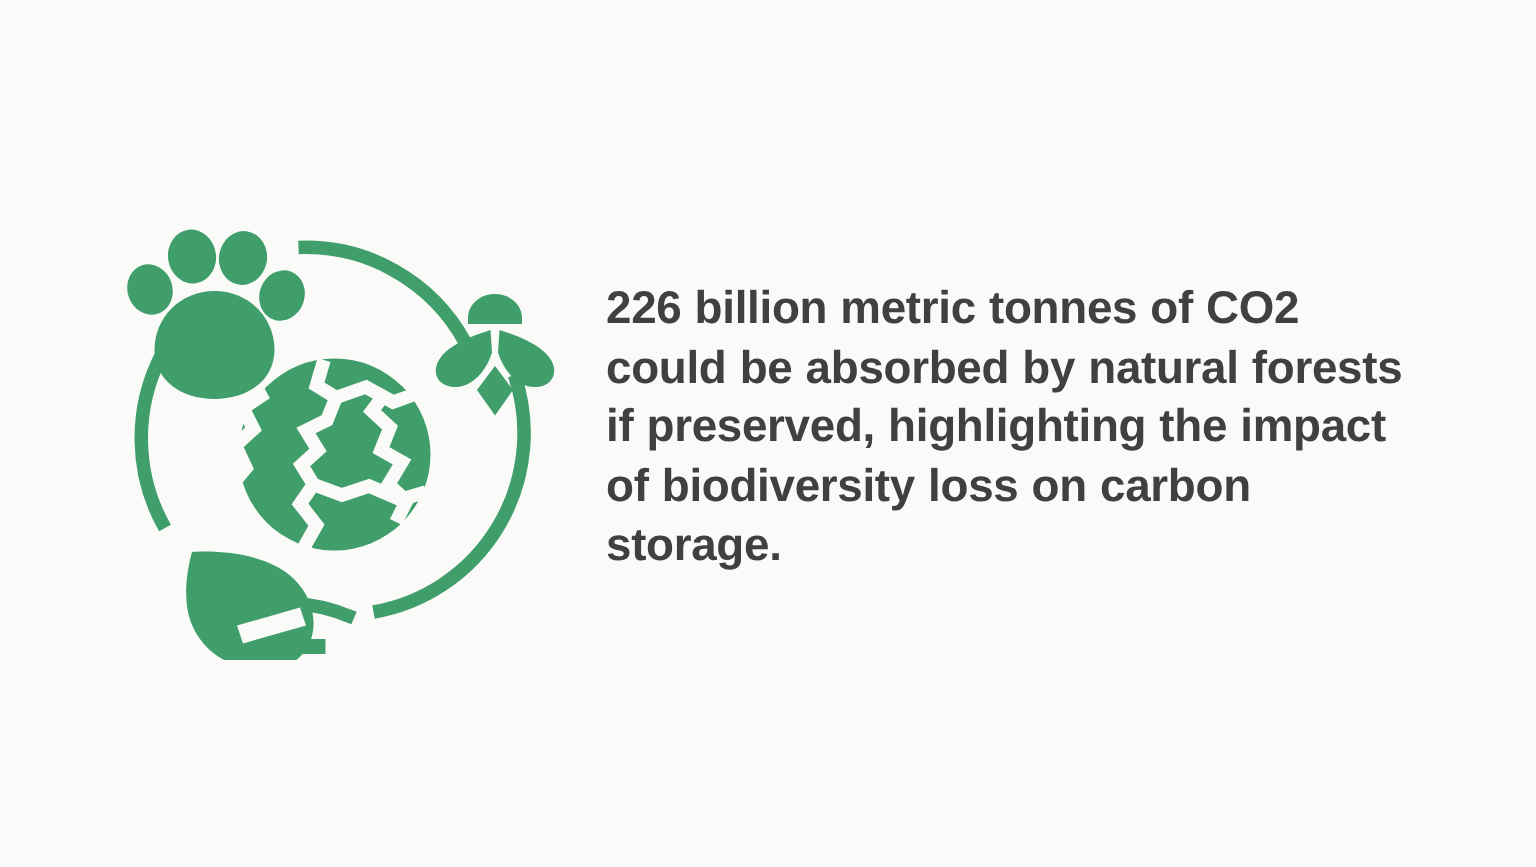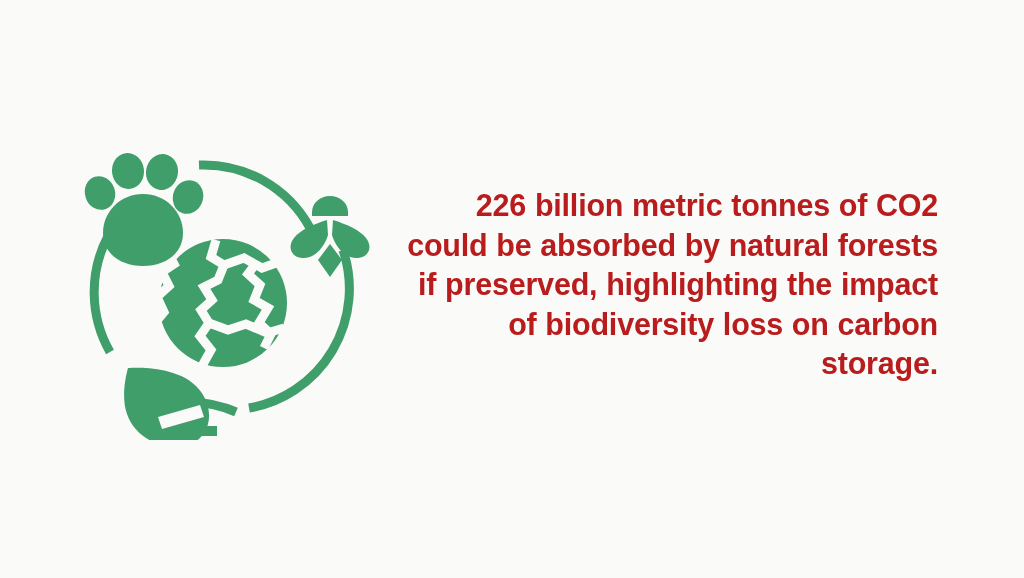--- a/index.html
+++ b/index.html
@@ -43,22 +43,22 @@
     top: 186px;
     width: 534px;
     height: 206px;
     display: flex;
     align-items: flex-start;
     justify-content: center;
   }
   #headline {
     margin: 0;
     width: 534px;
-    text-align: right;
-    color: #b91c1c;
+    text-align: left;
+    color: #404040;
     font-family: "Liberation Sans", sans-serif;
     font-size: 30.5px;
     line-height: 39.5px;
     font-weight: 700;
     letter-spacing: -0.2px;
     word-spacing: 0.5px;
     -webkit-font-smoothing: antialiased;
   }
 </style>
 </head>

